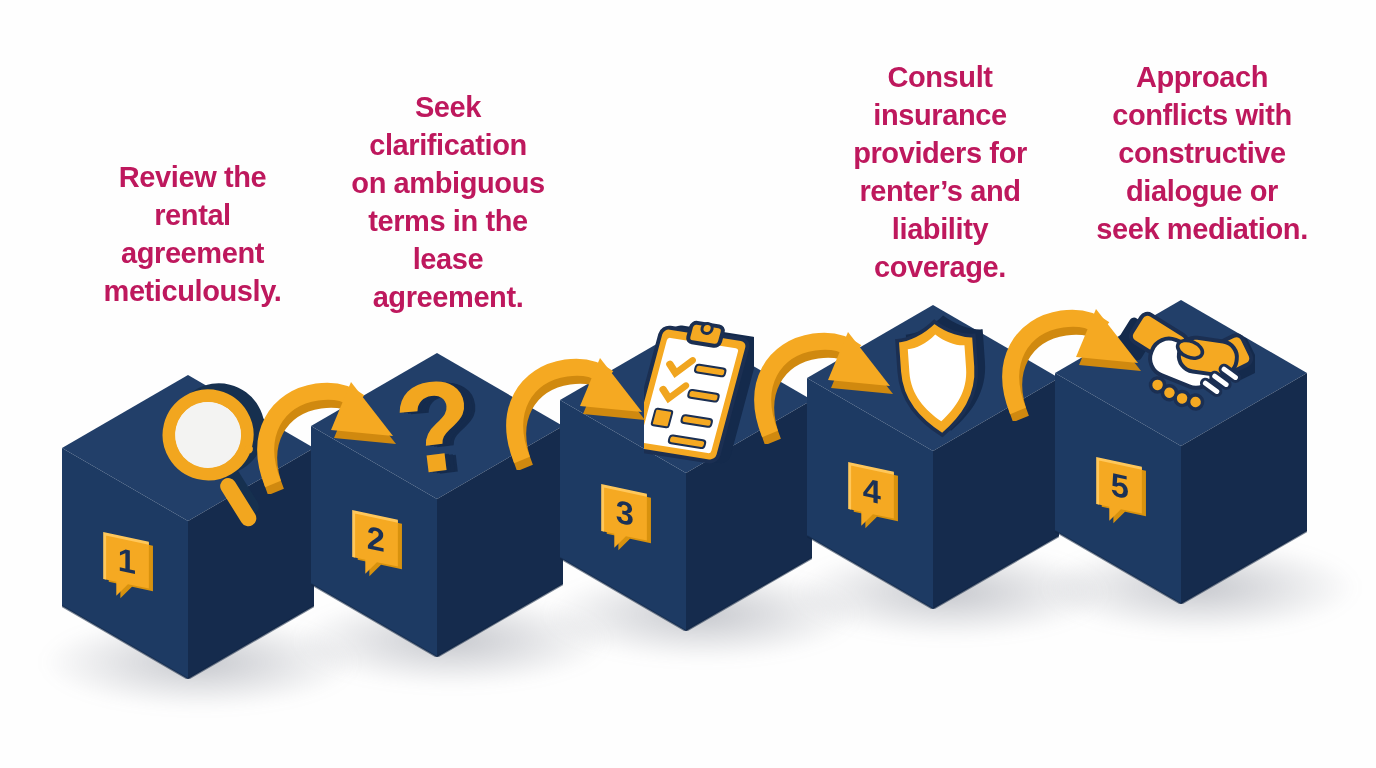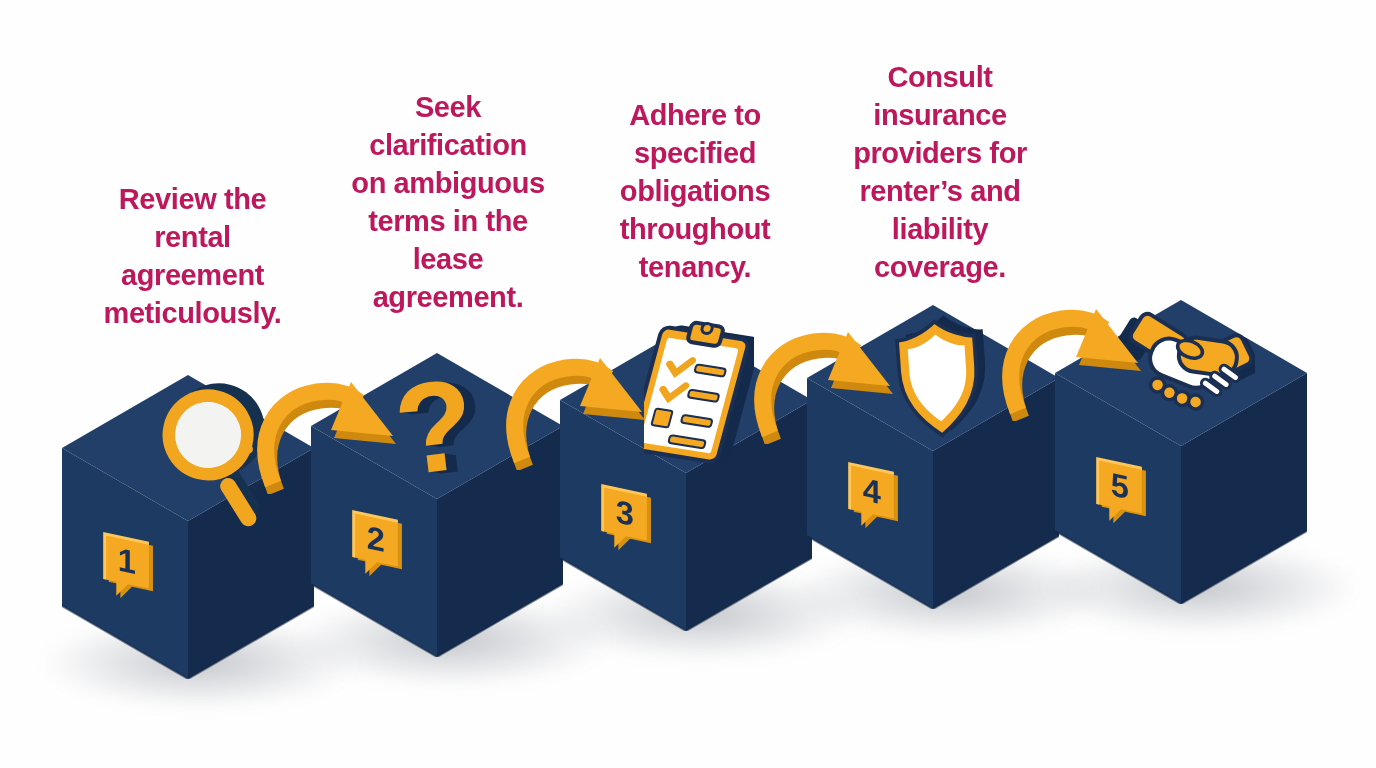--- a/index.html
+++ b/index.html
@@ -12,21 +12,21 @@
   .label {
     position:absolute;
     color:#be185d;
     font-weight:bold;
     font-size:29px;
     line-height:38px;
     letter-spacing:-0.4px;
     text-align:center;
     white-space:pre-line;
   }
-  .l1 { left:60px;  top:180px; width:265px; }
+  .l1 { left:60px;  top:158px; width:265px; }
   .l2 { left:318px; top:88px;  width:260px; }
   .l3 { left:565px; top:96px;  width:260px; }
   .l4 { left:810px; top:58px;  width:260px; }
   .l5 { left:1052px;top:58px;  width:300px; }
 
   .cube-wrap { position:absolute; width:252px; height:304px; }
   .c1 { left:62px;   top:375px; }
   .c2 { left:311px;  top:353px; }
   .c3 { left:560px;  top:327px; }
   .c4 { left:807px;  top:305px; }
@@ -103,31 +103,31 @@
   <div class="label l1">Review the
 rental
 agreement
 meticulously.</div>
   <div class="label l2">Seek
 clarification
 on ambiguous
 terms in the
 lease
 agreement.</div>
-  <div class="label l3">Adhere to
-specified
-obligations
-throughout
-tenancy.</div>
   <div class="label l4">Consult
 insurance
 providers for
 renter’s and
 liability
 coverage.</div>
+  <div class="label l5">Approach
+conflicts with
+constructive
+dialogue or
+seek mediation.</div>
 
   <div class="shadow sh1"></div>
   <div class="shadow sh2"></div>
   <div class="shadow sh3"></div>
   <div class="shadow sh4"></div>
   <div class="shadow sh5"></div>
 
   <div class="cube-wrap c1">
     <svg class="cube" width="252" height="304" viewBox="0 0 252 304">
         <use href="#cube-g" xlink:href="#cube-g"></use>

